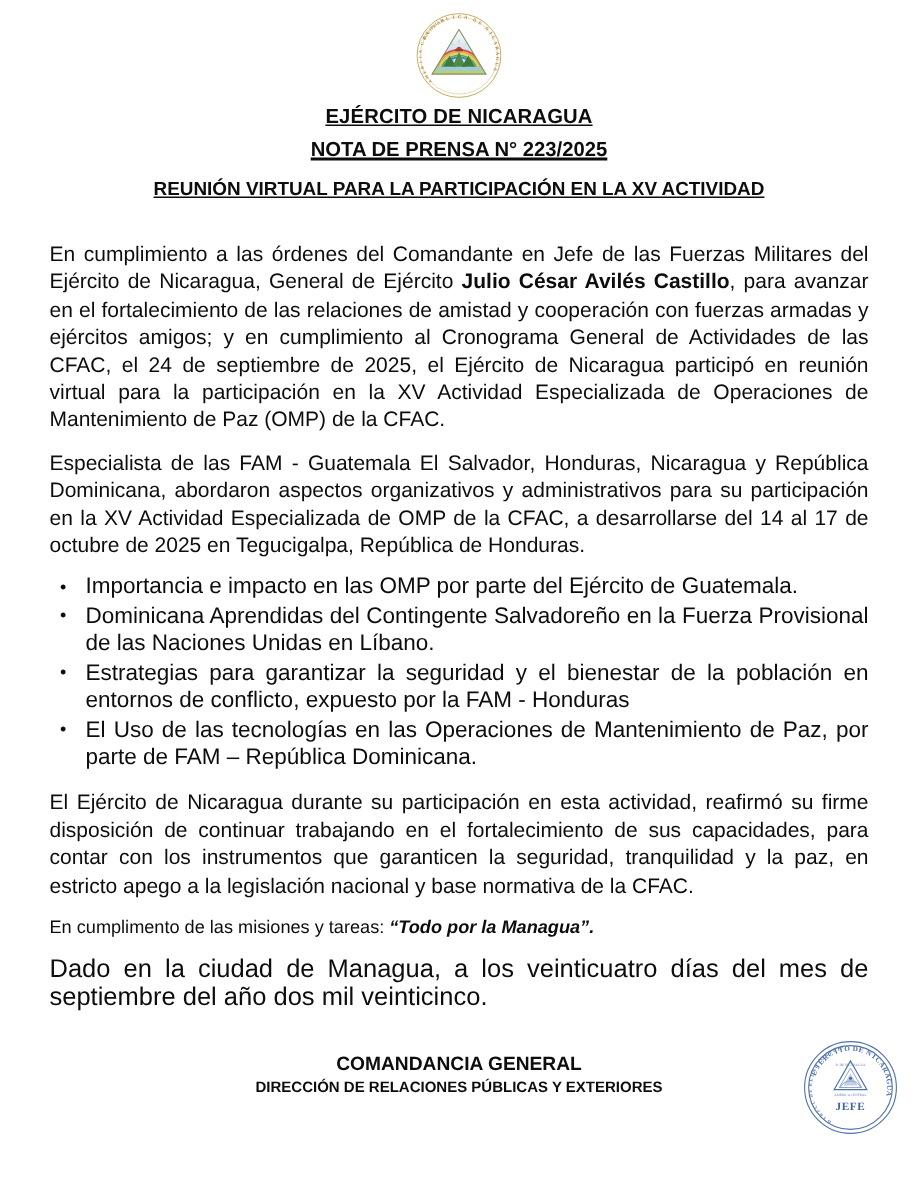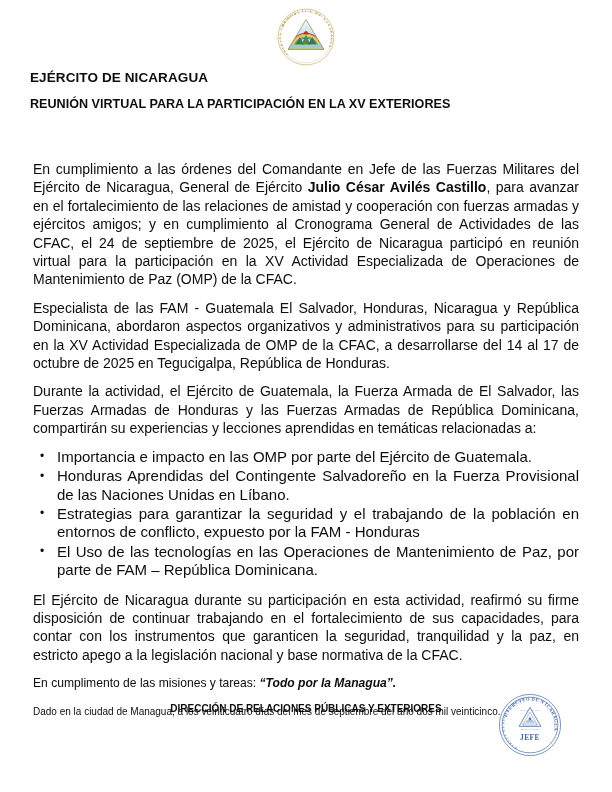--- a/index.html
+++ b/index.html
@@ -38,20 +38,22 @@
     height: 62px;
     position: relative;
   }
 
   
   .titles {
     position: absolute;
     top: 68px;
     left: 30px;
     width: 552px;
+    text-align: center;
+    text-decoration: underline;
   }
   .title-org {
     font-size: 13.5px;
     font-weight: bold;
     letter-spacing: 0.1px;
     line-height: 20px;
   }
   .title-nota {
     font-size: 13.5px;
     font-weight: bold;
@@ -109,21 +111,21 @@
   }
 
   p.closing {
     margin: 0 0 10px 0;
     font-size: 12.1px;
     line-height: 18.4px;
     text-align: left;
   }
   p.dated {
     margin: 0;
-    font-size: 10px;
+    font-size: 17px;
     line-height: 18.4px;
     text-align: justify;
   }
 
   
   .footer {
     position: absolute;
     top: 700px;
     left: 30px;
     width: 552px;
@@ -137,21 +139,21 @@
   .footer-line2 {
     font-size: 10px;
     font-weight: bold;
     line-height: 17px;
   }
 
   
   .seal {
     position: absolute;
     top: 691px;
-    left: 496px;
+    left: 533px;
     width: 68px;
     height: 68px;
   }
 </style>
 </head>
 <body>
 
 <div class="page">
 
   <div class="emblem-wrap">
@@ -235,49 +237,52 @@
 
           <rect x="18" y="66" width="64" height="6" fill="#b7cf7e"></rect>
         </g>
         <polygon points="50,22 79,70 21,70" fill="none" stroke="#8a8f5f" stroke-width="1.2"></polygon>
       </svg>
     </div>
   </div>
 
   <div class="titles">
     <div class="title-org">EJÉRCITO DE NICARAGUA</div>
+    <div class="title-nota">
+      <span>NOTA DE PRENSA N° 223/2025</span>
+    </div>
     <div class="title-main">
-      <div>REUNIÓN VIRTUAL PARA LA PARTICIPACIÓN EN LA XV EXTERIORES</div>
+      <div>REUNIÓN VIRTUAL PARA LA PARTICIPACIÓN EN LA XV ACTIVIDAD</div>
     </div>
   </div>
 
   <div class="body-area">
 
     <p class="para"><span>En cumplimiento a las órdenes del Comandante en Jefe de las Fuerzas Militares del Ejército de Nicaragua, General de Ejército </span><b>Julio César Avilés Castillo</b><span>, para avanzar en el fortalecimiento de las relaciones de amistad y cooperación con fuerzas armadas y ejércitos amigos; y en cumplimiento al Cronograma General de Actividades de las CFAC, el 24 de septiembre de 2025, el Ejército de Nicaragua participó en reunión virtual para la participación en la XV Actividad Especializada de Operaciones de Mantenimiento de Paz (OMP) de la CFAC.</span></p>
 
     <p class="para">Especialista de las FAM - Guatemala El Salvador, Honduras, Nicaragua y República Dominicana, abordaron aspectos organizativos y administrativos para su participación en la XV Actividad Especializada de OMP de la CFAC, a desarrollarse del 14 al 17 de octubre de 2025 en Tegucigalpa, República de Honduras.</p>
 
-    <p class="para">Durante la actividad, el Ejército de Guatemala, la Fuerza Armada de El Salvador, las Fuerzas Armadas de Honduras y las Fuerzas Armadas de República Dominicana, compartirán su experiencias y lecciones aprendidas en temáticas relacionadas a:</p>
 
     <ul class="bullets">
       <li>Importancia e impacto en las OMP por parte del Ejército de Guatemala.</li>
-      <li>Honduras Aprendidas del Contingente Salvadoreño en la Fuerza Provisional de las Naciones Unidas en Líbano.</li>
-      <li>Estrategias para garantizar la seguridad y el trabajando de la población en entornos de conflicto, expuesto por la FAM - Honduras</li>
+      <li>Dominicana Aprendidas del Contingente Salvadoreño en la Fuerza Provisional de las Naciones Unidas en Líbano.</li>
+      <li>Estrategias para garantizar la seguridad y el bienestar de la población en entornos de conflicto, expuesto por la FAM - Honduras</li>
       <li>El Uso de las tecnologías en las Operaciones de Mantenimiento de Paz, por parte de FAM – República Dominicana.</li>
     </ul>
 
     <p class="para">El Ejército de Nicaragua durante su participación en esta actividad, reafirmó su firme disposición de continuar trabajando en el fortalecimiento de sus capacidades, para contar con los instrumentos que garanticen la seguridad, tranquilidad y la paz, en estricto apego a la legislación nacional y base normativa de la CFAC.</p>
 
     <p class="closing"><span>En cumplimento de las misiones y tareas: </span><span class="bi">“Todo por la Managua”.</span></p>
 
 
     <p class="dated">Dado en la ciudad de Managua, a los veinticuatro días del mes de septiembre del año dos mil veinticinco.</p>
   </div>
 
   <div class="footer">
+    <div class="footer-line1">COMANDANCIA GENERAL</div>
     <div class="footer-line2">DIRECCIÓN DE RELACIONES PÚBLICAS Y EXTERIORES</div>
   </div>
 
   <div class="seal">
     <svg viewBox="0 0 100 100" width="68" height="68" aria-hidden="true">
       <g fill="none" stroke="#5272a8" stroke-width="1.1">
         <circle cx="50" cy="50" r="45"></circle>
         <circle cx="50" cy="50" r="41"></circle>
       </g>
       <g fill="#4a6fa8" font-family="'Liberation Serif', serif" font-size="7" font-weight="bold">

